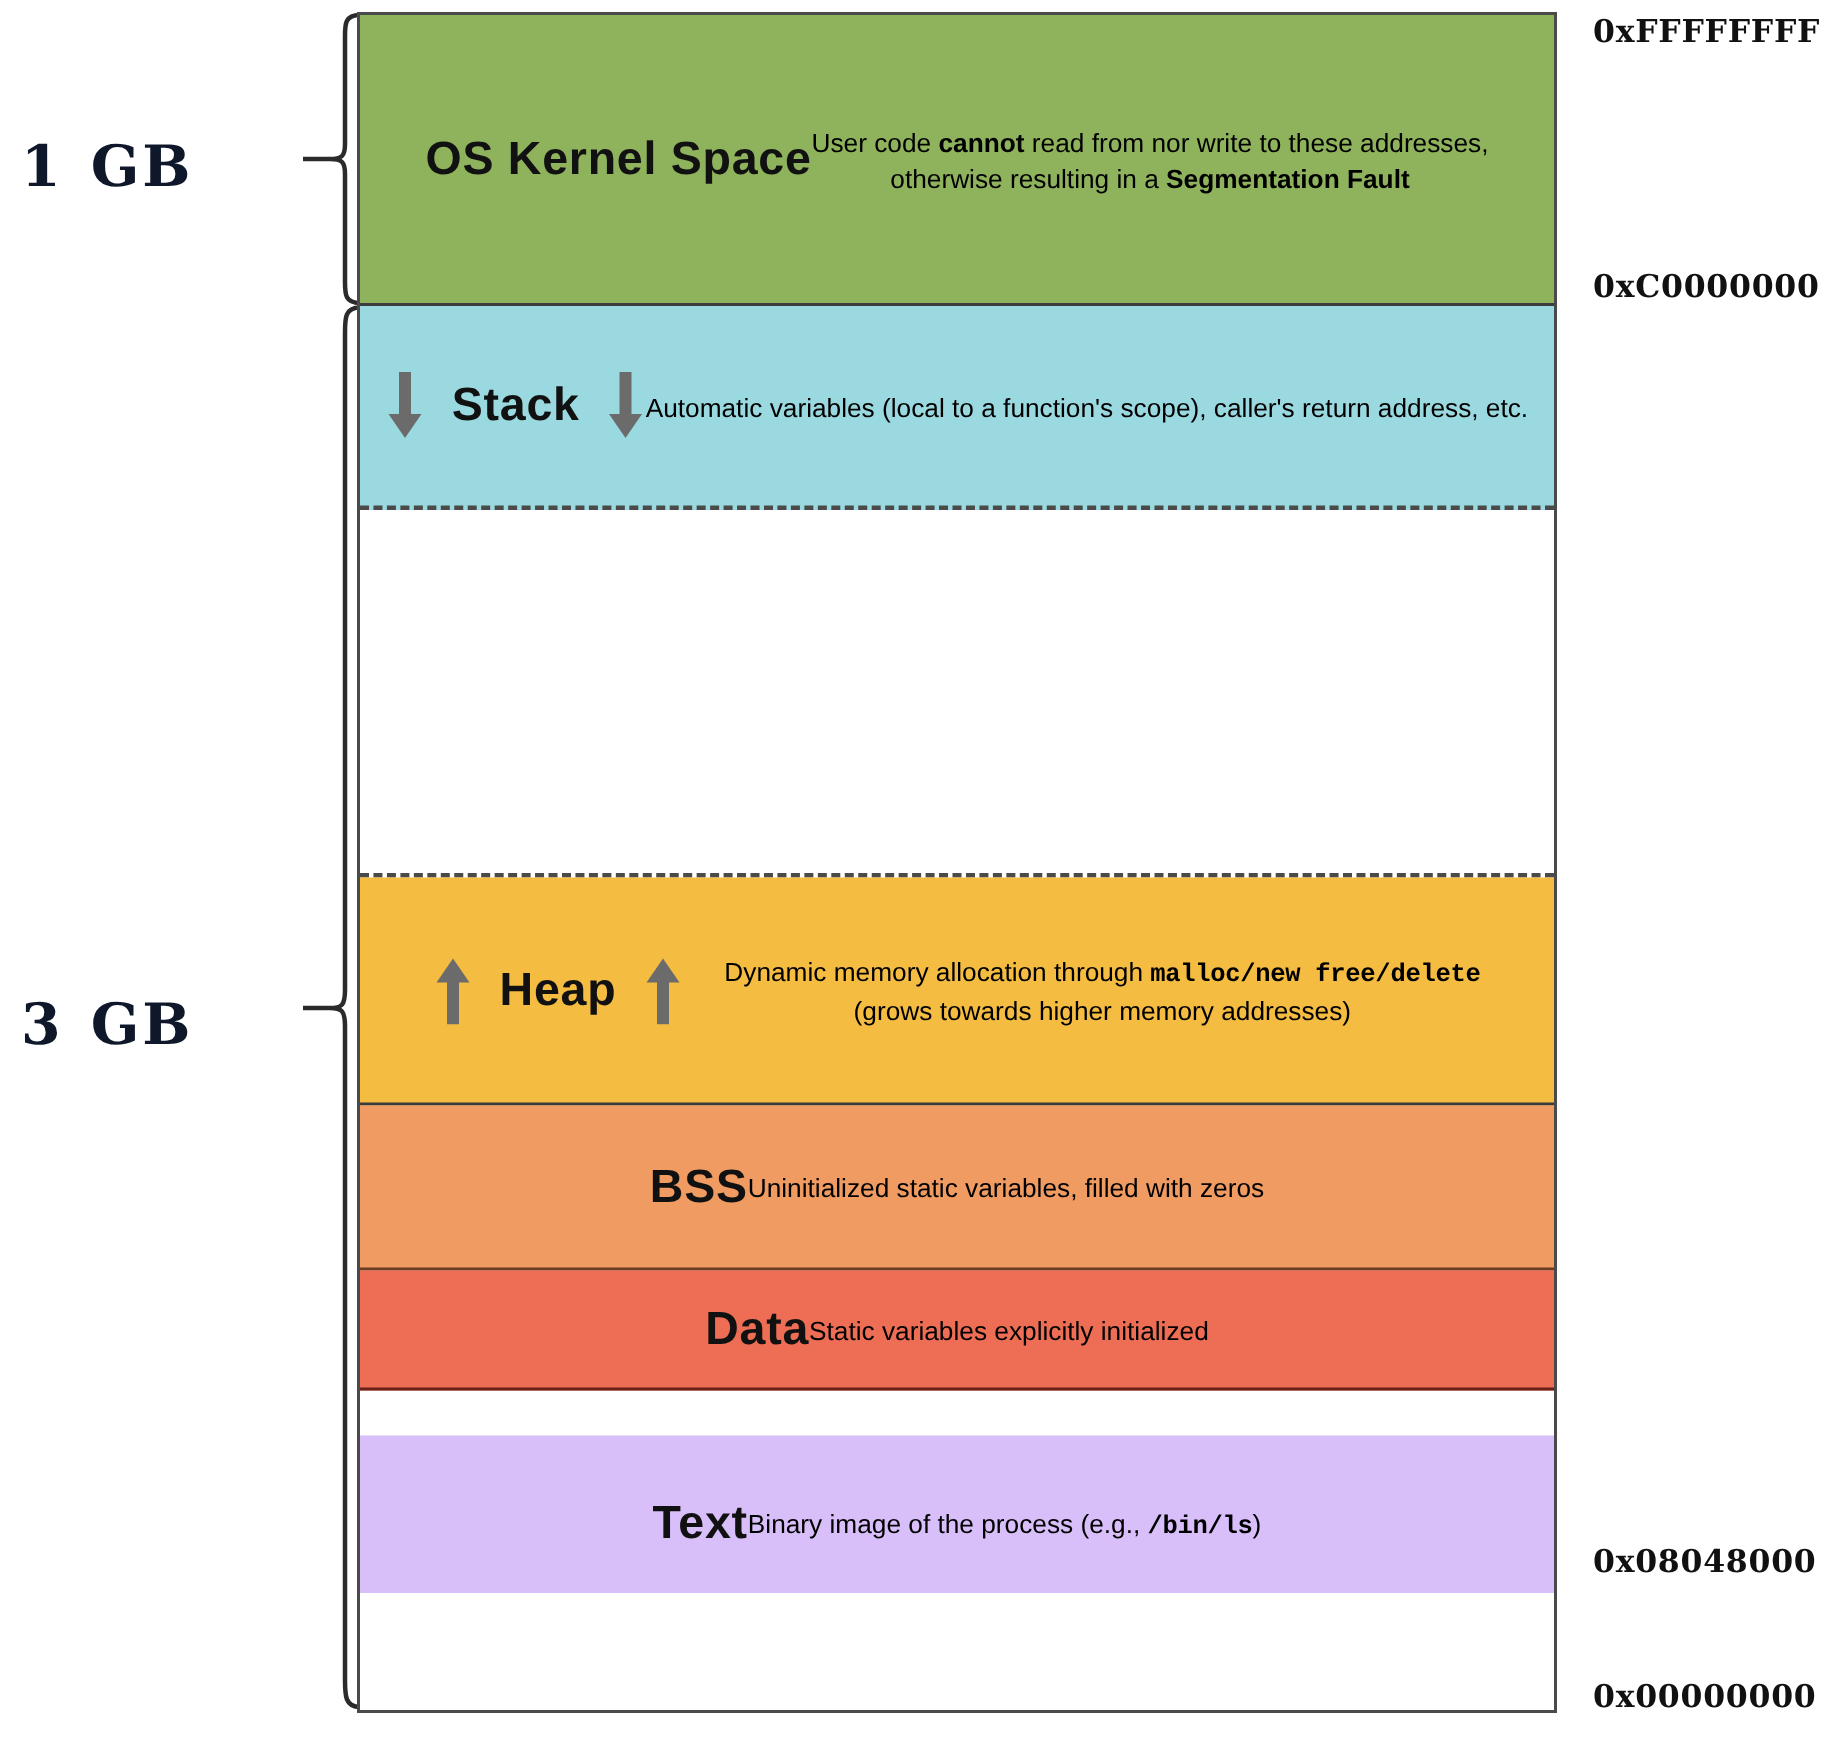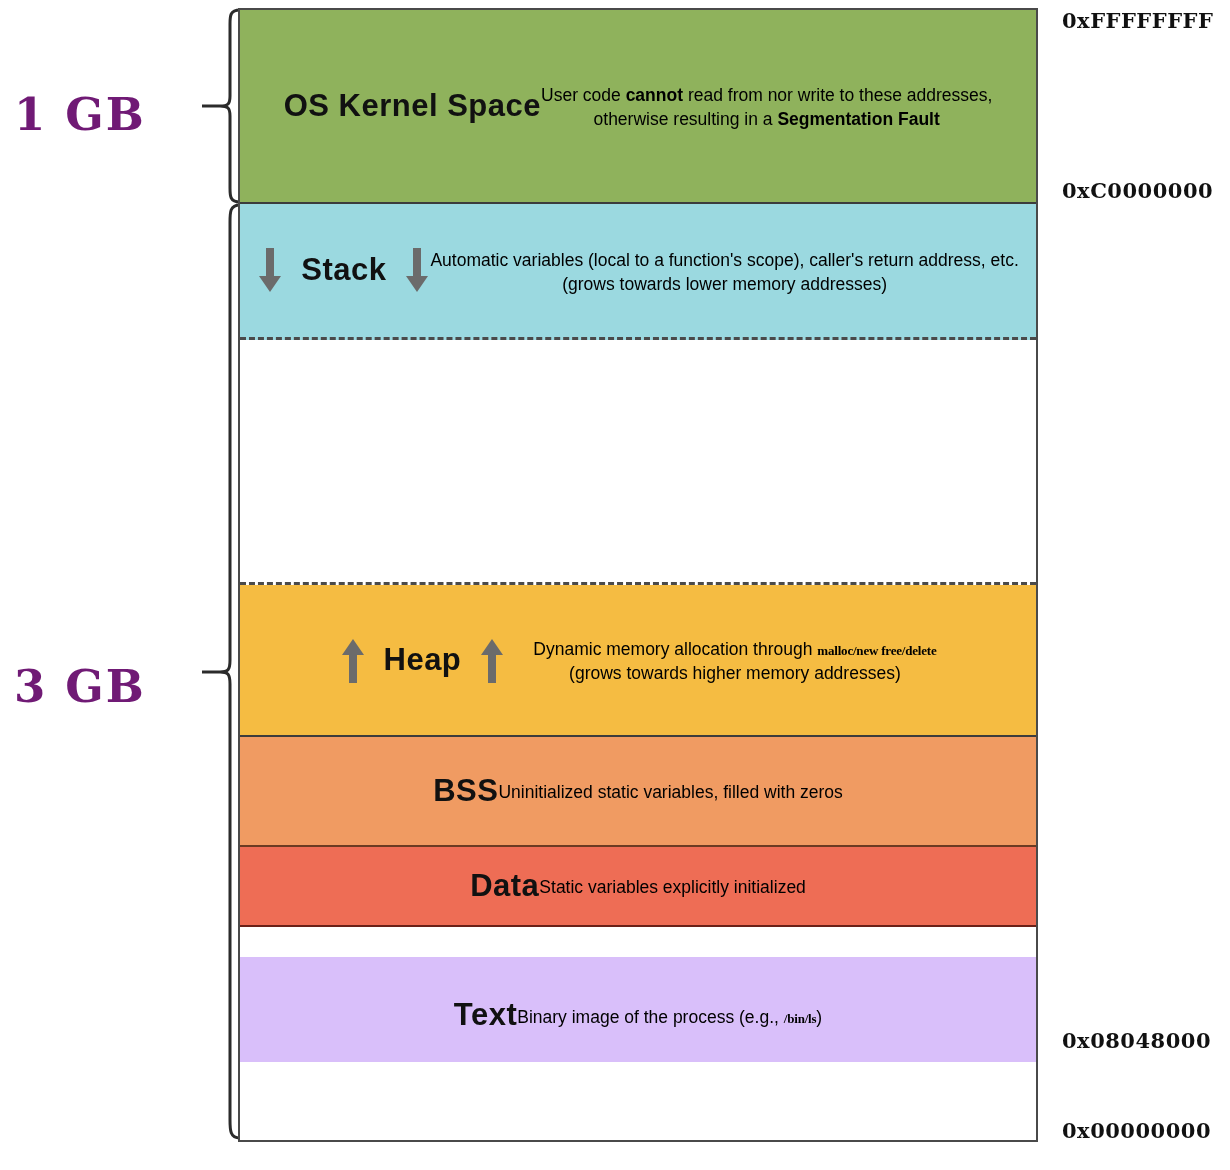--- a/index.html
+++ b/index.html
@@ -19,23 +19,23 @@
     position: relative;
     width: 1230px;
     height: 1170px;
   }
 
   
   .scale-label {
     position: absolute;
     font-family: "DejaVu Serif", serif;
     font-weight: bold;
-    font-size: 45px;
+    font-size: 38px;
     letter-spacing: 2px;
-    color: #701a75;
+    color: #0f172a;
     white-space: nowrap;
   }
   .scale-label .num { margin-right: 18px; }
 
   #scale-1gb { left: 14px; top: 88px; }
   #scale-3gb { left: 14px; top: 660px; }
 
   
   .bracket {
     position: absolute;
@@ -81,23 +81,23 @@
   }
   .seg-desc {
     font-family: "Liberation Sans", sans-serif;
     font-size: 17.5px;
     color: #000000;
     line-height: 1.35;
     margin-top: 4px;
   }
   .seg-desc b { font-weight: bold; }
   .mono {
-    font-family: Liberation Serif, serif;
-    font-weight: bold;
-    font-size: 13px;
+    font-family: Liberation Mono, monospace;
+    font-weight: bold;
+    font-size: 17px;
     letter-spacing: -0.2px;
   }
 
   
   #seg-kernel {
     top: 0;
     height: 194px;
     background: #8FB25C;
     border-bottom: 2px solid #3c3c3c;
   }
@@ -212,21 +212,20 @@
         </span>
         <span>Stack</span>
         <span class="arrow">
           <svg width="26" height="46" viewBox="0 0 26 46">
             <path d="M9 0 L17 0 L17 28 L24 28 L13 44 L2 28 L9 28 Z" fill="#6b6b6b"></path>
           </svg>
         </span>
       </div>
       <div class="seg-desc">
         <div>Automatic variables (local to a function's scope), caller's return address, etc.</div>
-        <div>(grows towards lower memory addresses)</div>
       </div>
     </div>
 
     <div class="seg" id="seg-gap"></div>
 
     <div class="seg" id="seg-heap">
       <div class="seg-title">
         <span class="arrow">
           <svg width="26" height="46" viewBox="0 0 26 46">
             <path d="M13 2 L24 18 L17 18 L17 46 L9 46 L9 18 L2 18 Z" fill="#6b6b6b"></path>

